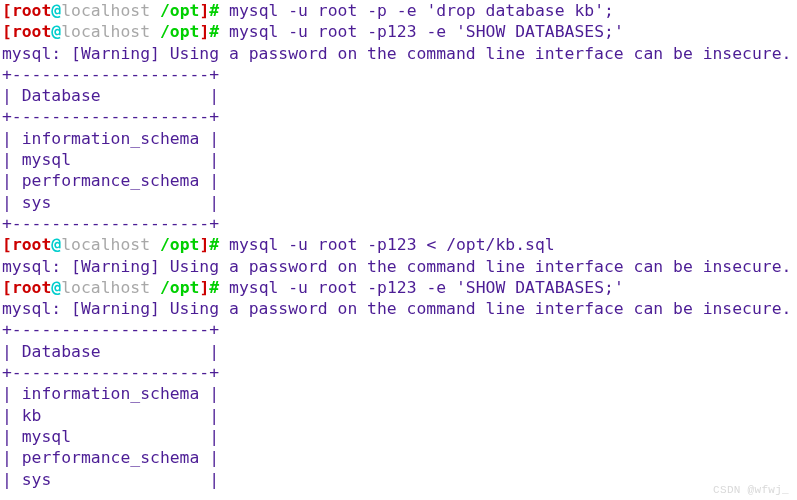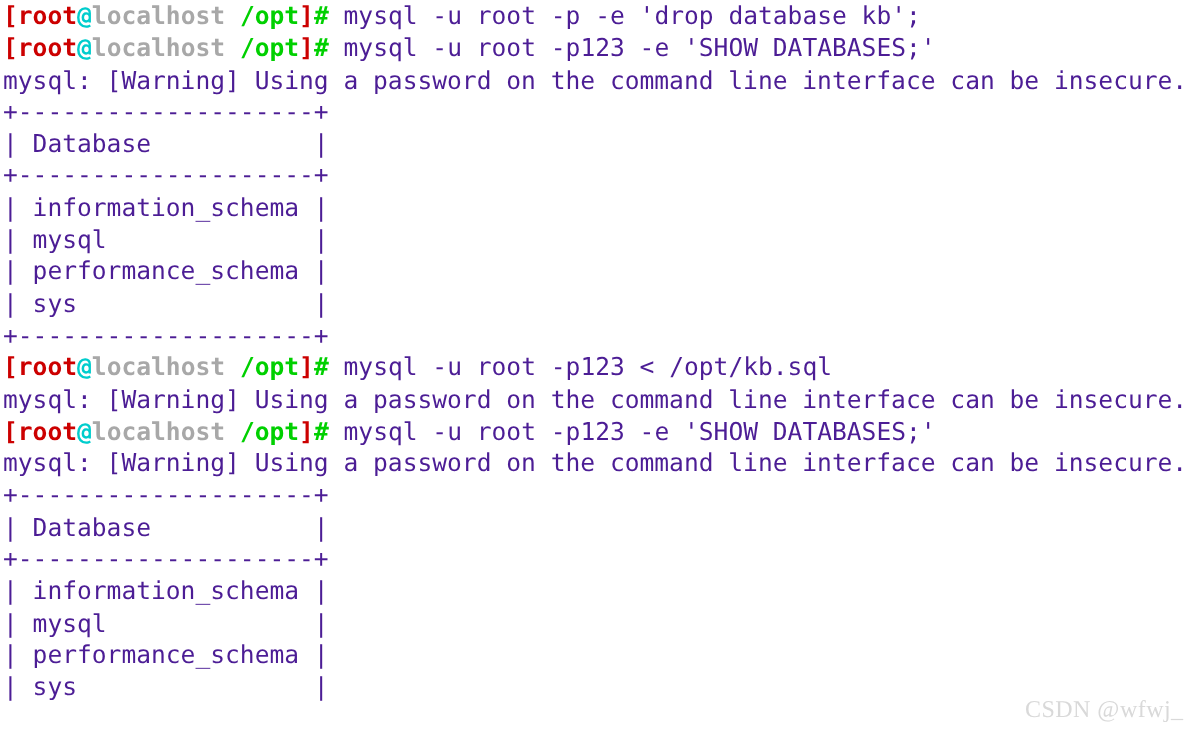--- a/index.html
+++ b/index.html
@@ -27,30 +27,30 @@
     font-size: 16.4px;
     letter-spacing: 0px;
     white-space: pre;
     color: #000000;
     padding-left: 2px;
     font-family: "DejaVu Sans Mono", "Liberation Mono", monospace;
   }
   .seg { white-space: pre; }
   .c-red    { color: #cc0000; font-weight: bold; }
   .c-cyan   { color: #00cdcd; font-weight: bold; }
-  .c-gray   { color: #a8a8a8; font-weight: bold; }
+  .c-gray   { color: #a8a8a8; font-weight: normal; }
   .c-green  { color: #00d000; font-weight: bold; text-align: center; }
   .c-black  { color: #4c1d95; }
   #watermark {
     position: absolute;
     right: 8px;
-    bottom: 17px;
-    font-size: 16px;
+    bottom: 4px;
+    font-size: 11px;
     color: #d9d9d9;
-    font-family: Liberation Serif, serif;
+    font-family: Liberation Mono, monospace;
     white-space: pre;
     letter-spacing: 0.3px;
   }
 </style>
 </head>
 <body>
 
 <div id="terminal">
   <div id="lines">
       <div class="line"><span class="seg c-red">[</span><span class="seg c-red">root</span><span class="seg c-cyan">@</span><span class="seg c-gray">localhost</span><span class="seg c-black"> </span><span class="seg c-green">/opt</span><span class="seg c-red">]</span><span class="seg c-green">#</span><span class="seg c-black"> </span><span class="seg c-black">mysql -u root -p -e 'drop database kb';</span></div>
@@ -65,18 +65,19 @@
       <div class="line"><span class="seg c-black">| sys                |</span></div>
       <div class="line"><span class="seg c-black">+--------------------+</span></div>
       <div class="line"><span class="seg c-red">[</span><span class="seg c-red">root</span><span class="seg c-cyan">@</span><span class="seg c-gray">localhost</span><span class="seg c-black"> </span><span class="seg c-green">/opt</span><span class="seg c-red">]</span><span class="seg c-green">#</span><span class="seg c-black"> </span><span class="seg c-black">mysql -u root -p123 &lt; /opt/kb.sql</span></div>
       <div class="line"><span class="seg c-black">mysql: [Warning] Using a password on the command line interface can be insecure.</span></div>
       <div class="line"><span class="seg c-red">[</span><span class="seg c-red">root</span><span class="seg c-cyan">@</span><span class="seg c-gray">localhost</span><span class="seg c-black"> </span><span class="seg c-green">/opt</span><span class="seg c-red">]</span><span class="seg c-green">#</span><span class="seg c-black"> </span><span class="seg c-black">mysql -u root -p123 -e 'SHOW DATABASES;'</span></div>
       <div class="line"><span class="seg c-black">mysql: [Warning] Using a password on the command line interface can be insecure.</span></div>
       <div class="line"><span class="seg c-black">+--------------------+</span></div>
       <div class="line"><span class="seg c-black">| Database           |</span></div>
       <div class="line"><span class="seg c-black">+--------------------+</span></div>
       <div class="line"><span class="seg c-black">| information_schema |</span></div>
+      <div class="line"><span class="seg c-black">| kb                 |</span></div>
       <div class="line"><span class="seg c-black">| mysql              |</span></div>
       <div class="line"><span class="seg c-black">| performance_schema |</span></div>
       <div class="line"><span class="seg c-black">| sys                |</span></div>
     </div>
   <div id="watermark">CSDN @wfwj_</div>
 </div>
 
 </body></html>

